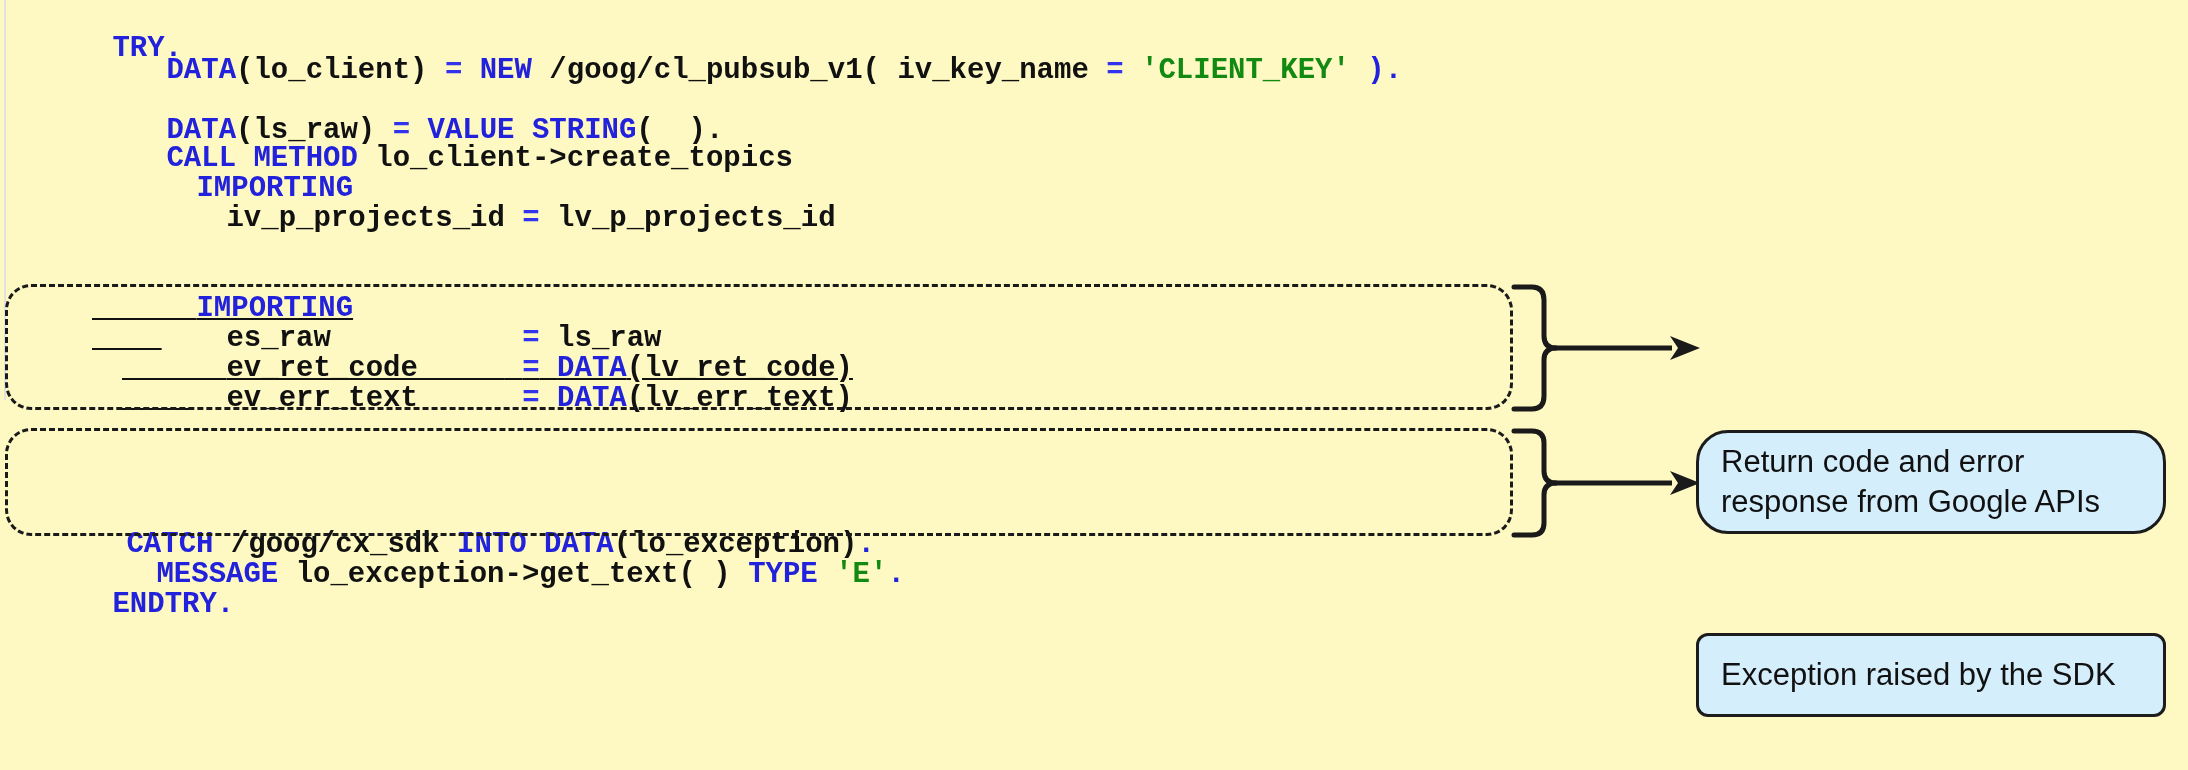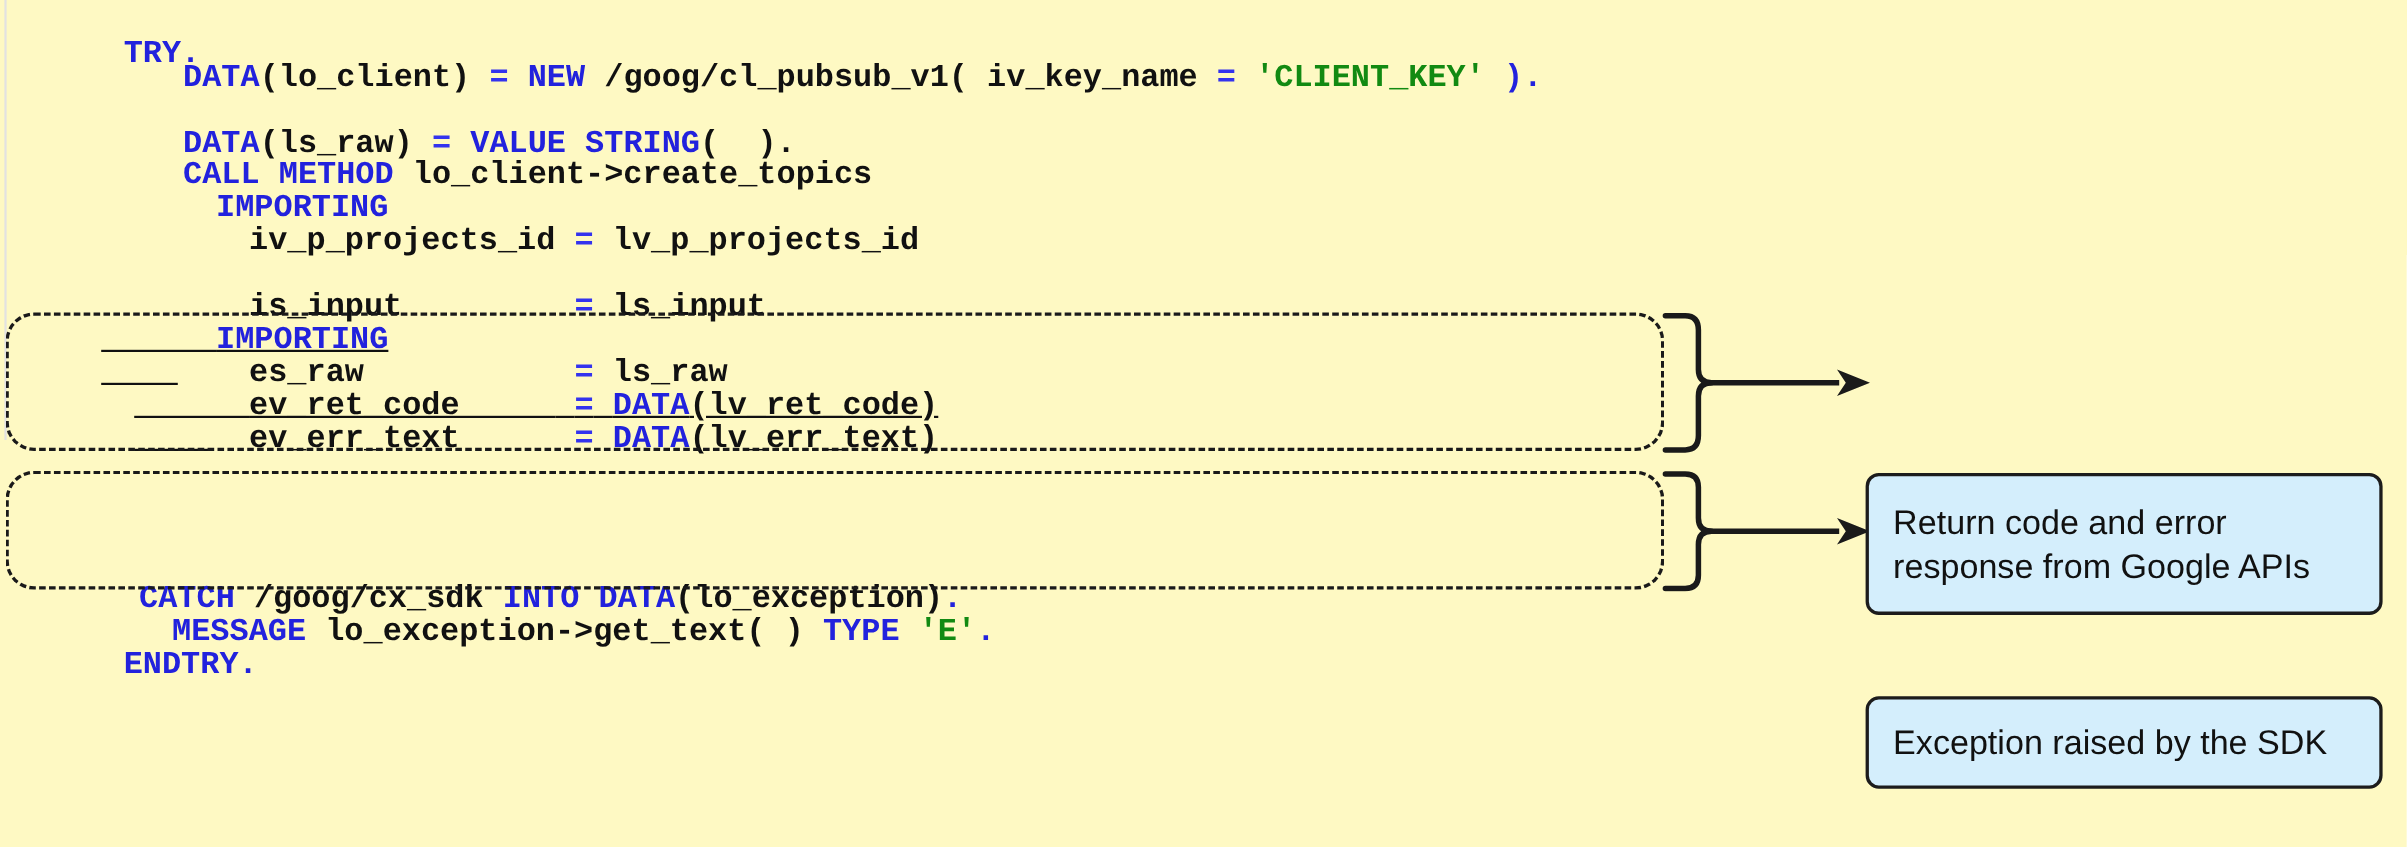--- a/index.html
+++ b/index.html
@@ -115,23 +115,20 @@
 
     <div class="code-line" style="left:92px; top:144px;">
       <span class="kw">IMPORTING</span>
     </div>
 
     <div class="code-line" style="left:122px; top:174px;">
       <span class="pl">iv_p_projects_id</span> <span class="op">=</span> <span class="pl">lv_p_projects_id</span>
     </div>
 
 
-    <div class="code-line" style="left:122px; top:234px;">
-      <span class="pl">is_input        </span> <span class="op">=</span> <span class="pl">ls_input</span>
-    </div>
 
     <div class="code-line" style="left:92px; top:264px;text-decoration:underline;">
       <span class="kw">IMPORTING</span>
     </div>
 
     <div class="code-line" style="left:122px; top:294px;">
       <span class="pl">es_raw          </span> <span class="op">=</span> <span class="pl">ls_raw</span>
     </div>
 
     <div class="code-line" style="left:122px; top:324px;text-decoration:underline;">
@@ -172,21 +169,21 @@
   <svg class="arrow" style="left:1552px; top:332px;" width="150" height="32" viewBox="0 0 150 32">
     <line x1="2" y1="16" x2="120" y2="16" stroke="#1a1a1a" stroke-width="5"></line>
     <polygon points="118,4 148,16 118,28 126,16" fill="#1a1a1a"></polygon>
   </svg>
 
   <svg class="arrow" style="left:1552px; top:467px;" width="150" height="32" viewBox="0 0 150 32">
     <line x1="2" y1="16" x2="120" y2="16" stroke="#1a1a1a" stroke-width="5"></line>
     <polygon points="118,4 148,16 118,28 126,16" fill="#1a1a1a"></polygon>
   </svg>
 
-  <div class="callout" style="left:1696px; top:430px; width:470px; height:129px;">
+  <div class="callout" style="left:1696px; top:430px; width:470px; height:104px;border-radius:32px;">
     <span class="callout-text">Return code and error
 response from Google APIs</span>
   </div>
 
   <div class="callout" style="left:1696px; top:633px; width:470px; height:84px;">
     <span class="callout-text">Exception raised by the SDK</span>
   </div>
 
 </div>
 

